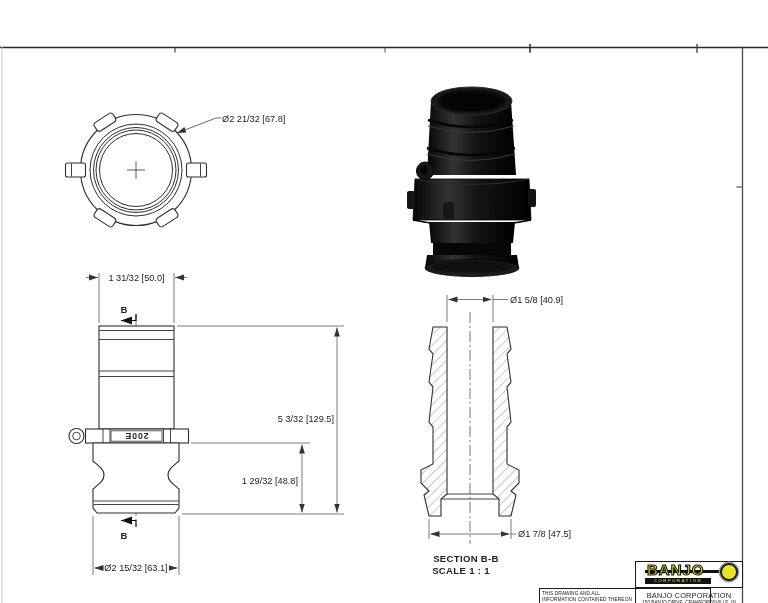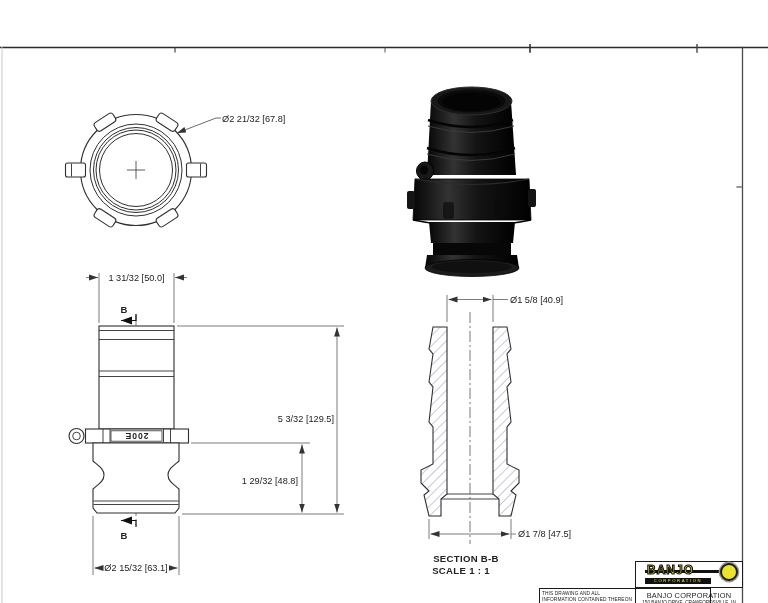--- a/index.html
+++ b/index.html
@@ -9,21 +9,21 @@
   }
   svg text { font-family:"Liberation Sans", sans-serif; fill:#222; }
   .dimtxt  { font-size:9.2px; }
   .sectitle{ font-size:9.6px; font-weight:600; letter-spacing:0.3px; }
   .bmark   { font-size:9.5px; font-weight:600; }
 
   
   .logo-box { position:absolute; left:635px; top:517px; width:108px; height:27px;
               border:1px solid #1a1a1a; box-sizing:border-box; background:#fff; }
   .logo { position:relative; width:100%; height:100%; }
-  .logo-brand { position:absolute; left:11px; top:0px; font-size:12px; font-weight:700;
+  .logo-brand { position:absolute; left:11px; top:0px; font-size:15px; font-weight:700;
                 letter-spacing:1px; color:#ece42c; -webkit-text-stroke:1.1px #111; line-height:16px; }
   .logo-neck { position:absolute; left:9px; top:8px; width:86px; height:2.6px; background:#111; }
   .logo-head { position:absolute; right:4px; top:1px; width:14px; height:14px; border-radius:50%;
                background:#ece42c; border:2.6px solid #1d1d1d; box-shadow:0 0 0 1.4px #9a9a9a; }
   .logo-corp-bar { position:absolute; left:9px; top:15.5px; width:66px; height:6.5px; background:#111;
                    color:#ece42c; font-size:4.2px; letter-spacing:1.6px; text-align:center; line-height:6.5px; }
 
   .tb { position:absolute; left:539px; top:544px; width:172px; height:53px;
         border:1px solid #1a1a1a; box-sizing:border-box; background:#fff; }
   .tb-cell { position:absolute; box-sizing:border-box; color:#222; }

